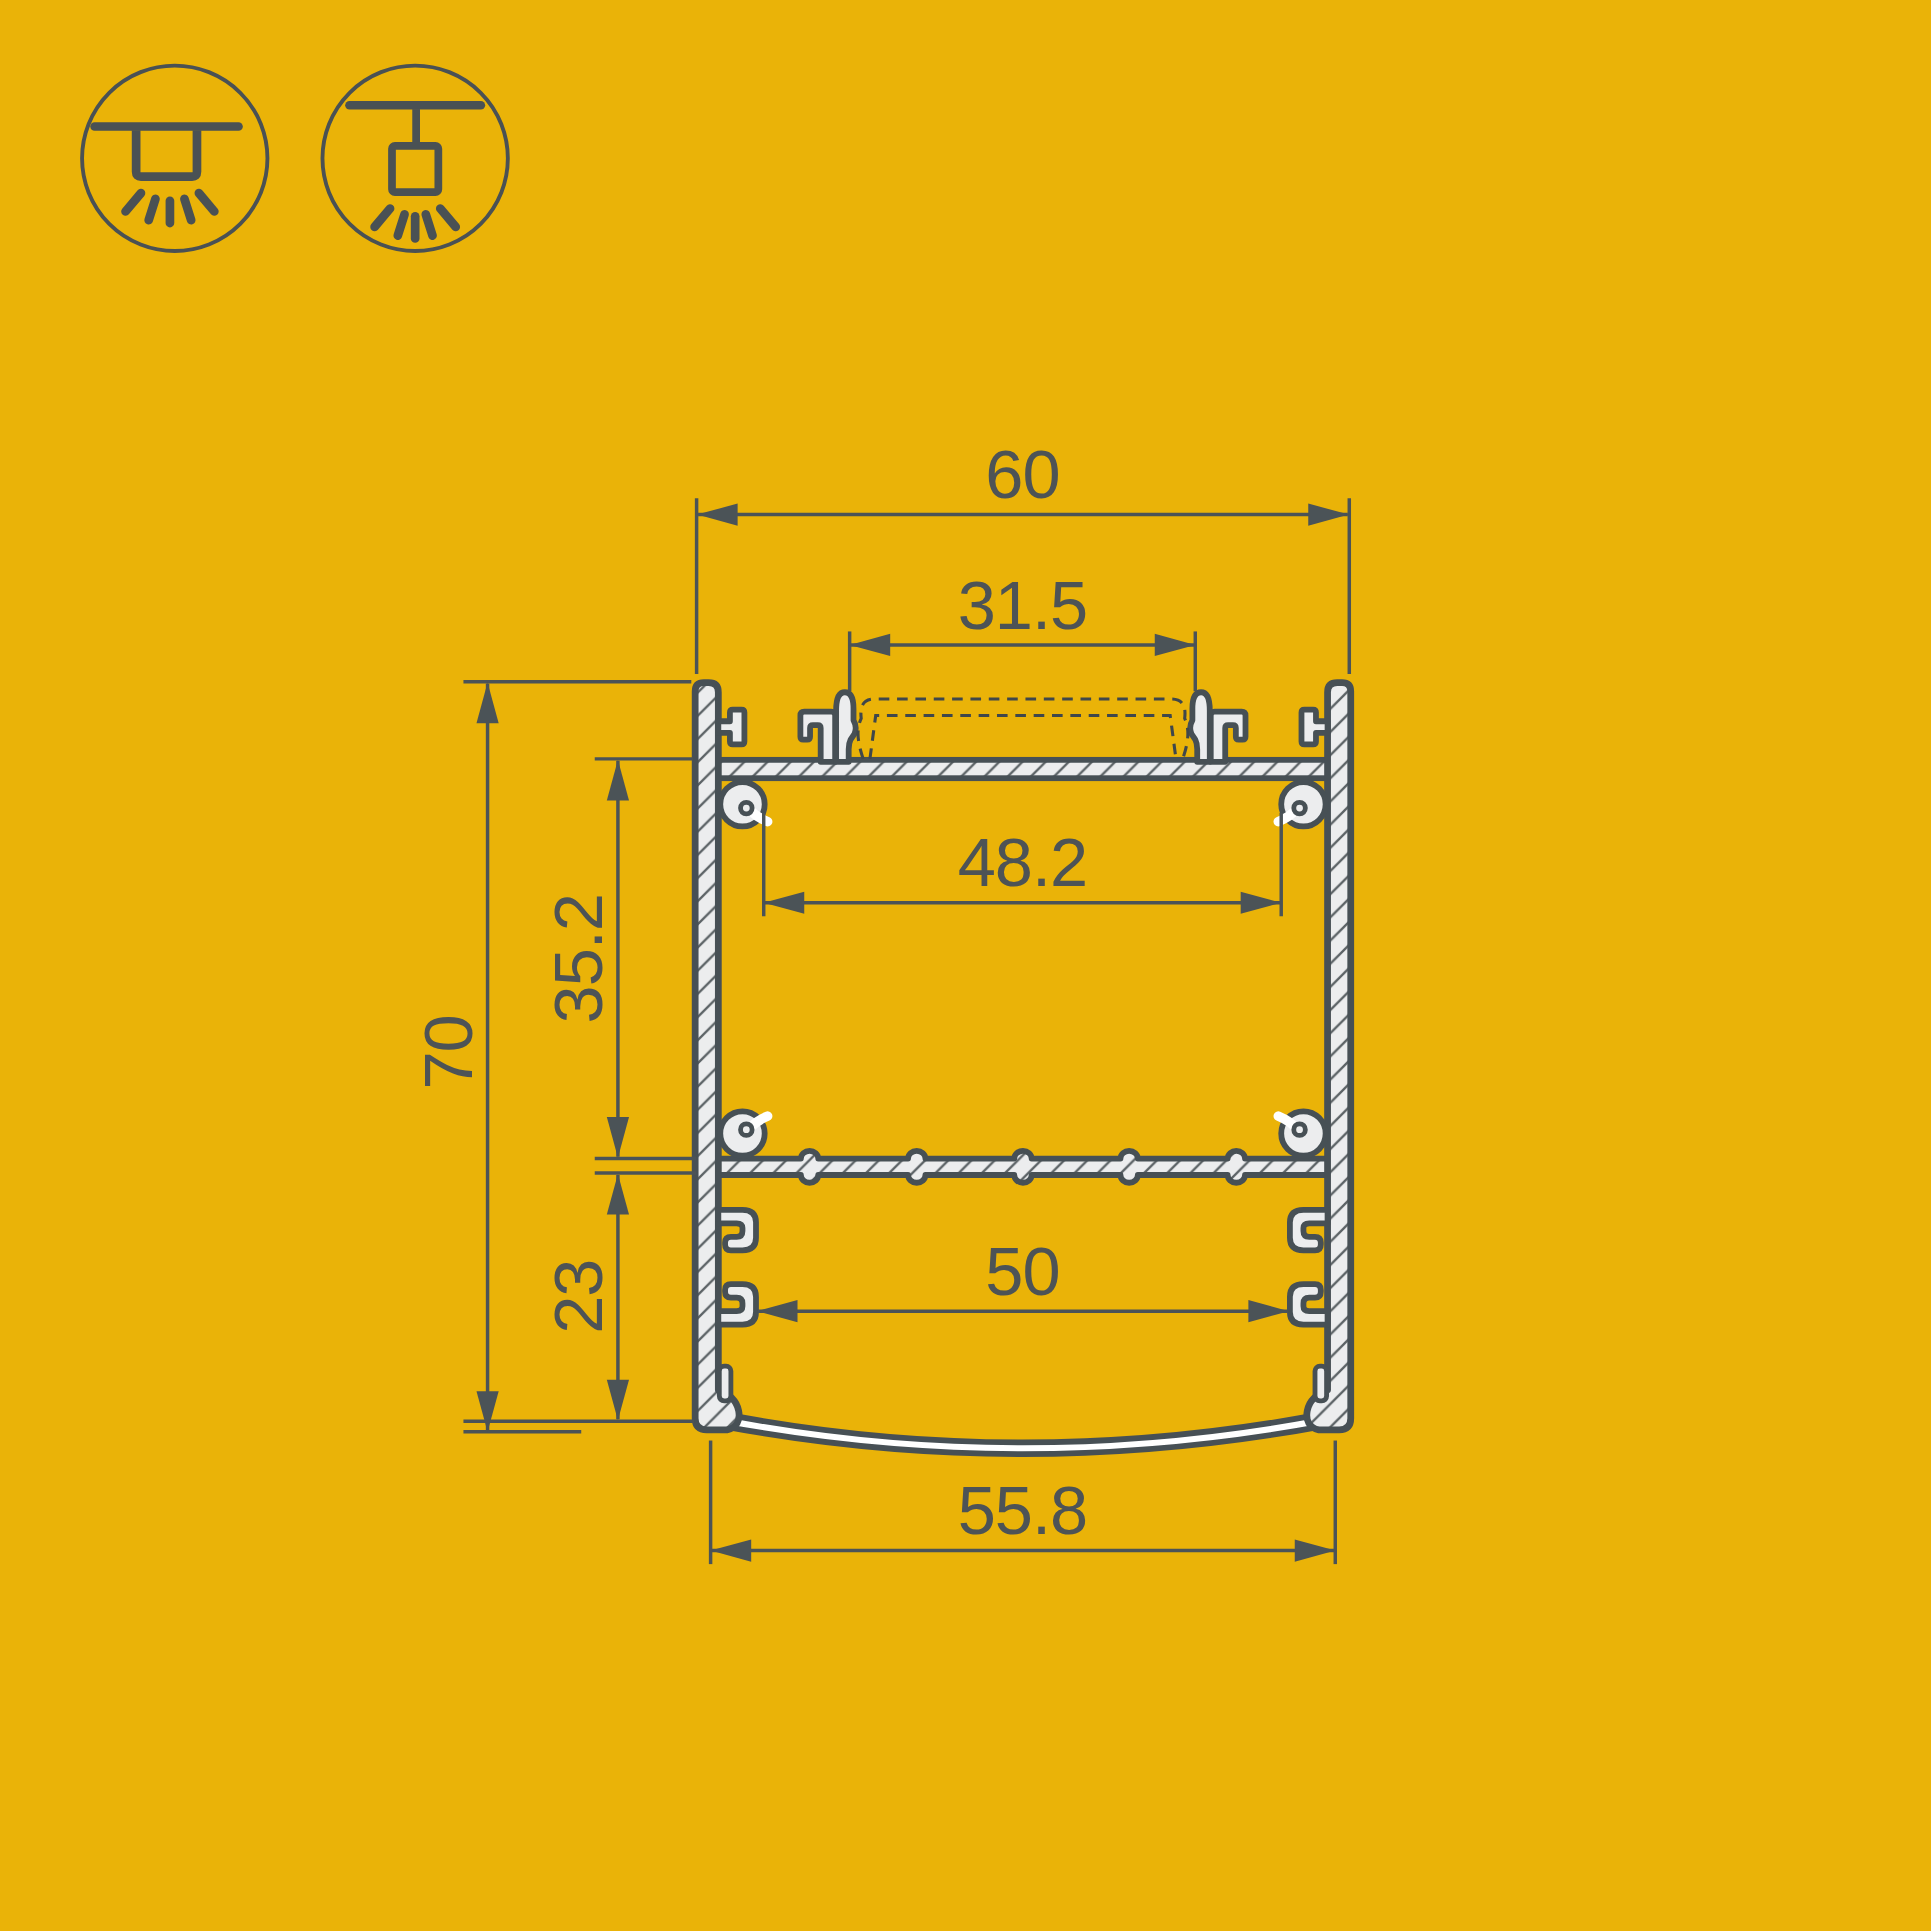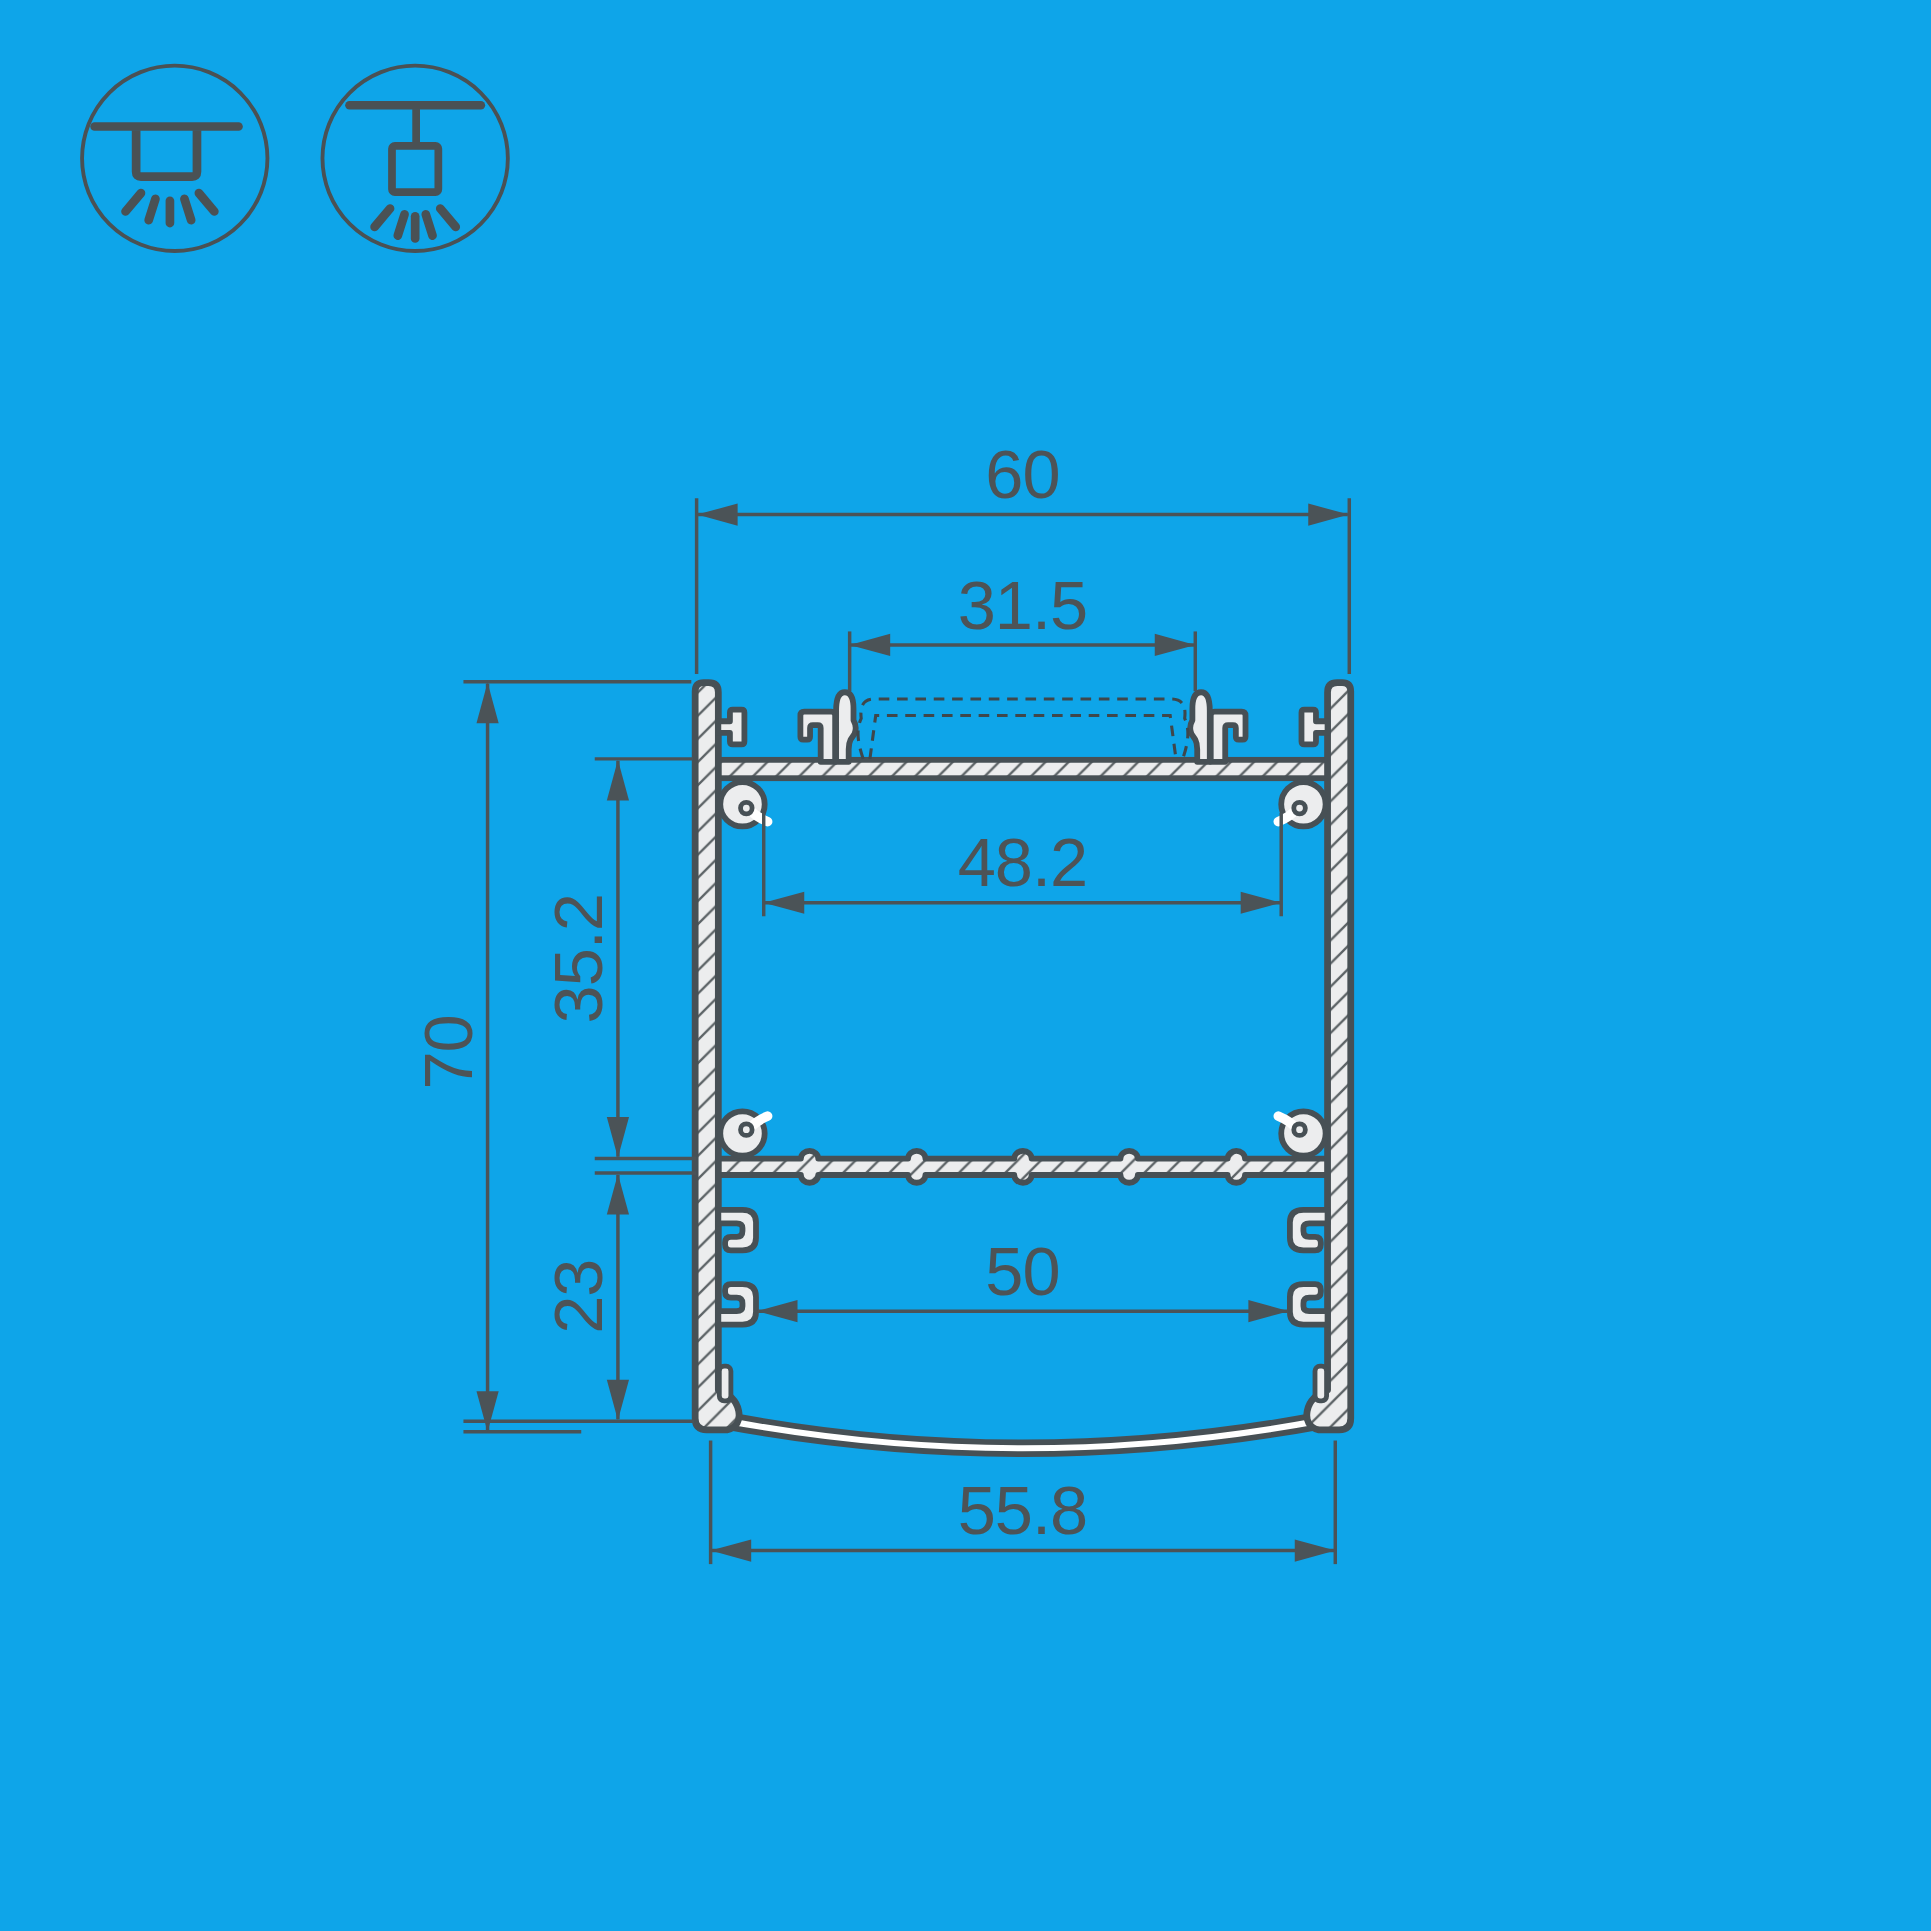--- a/index.html
+++ b/index.html
@@ -1,16 +1,16 @@
 <!DOCTYPE html>
 <html><head>
 <meta charset="utf-8">
 <style>
   html,body{margin:0;padding:0;background:#ffffff;}
-  .canvas{position:relative;width:1931px;height:1931px;background:#0ea5e9;overflow:hidden;
+  .canvas{position:relative;width:1931px;height:1931px;background:#eab308;overflow:hidden;
           font-family:"Liberation Sans", sans-serif;}
   svg{position:absolute;left:0;top:0;}
   text{font-family:"Liberation Sans", sans-serif;}
   .dimtext{font-size:71px;fill:#4d5356;letter-spacing:-1px;}
 </style>
 </head>
 <body>
 
 <div class="canvas">
 <svg width="1931" height="1931" viewBox="0 0 2000 2000">

